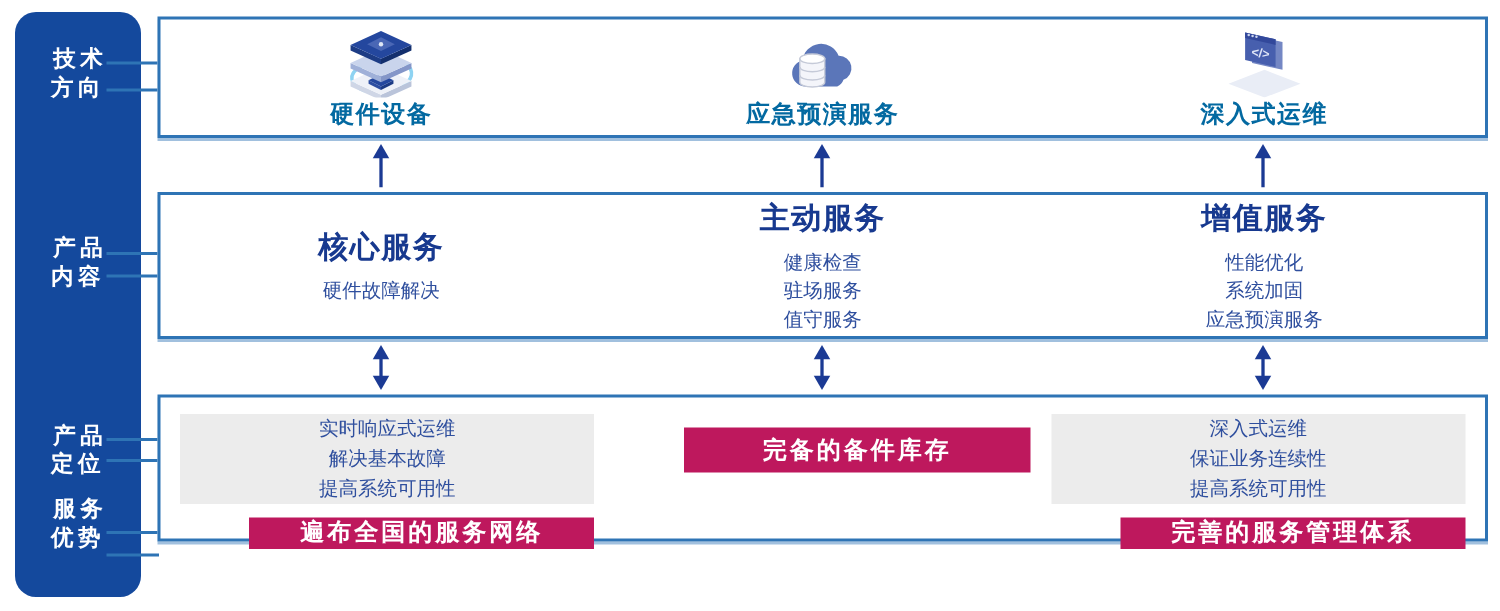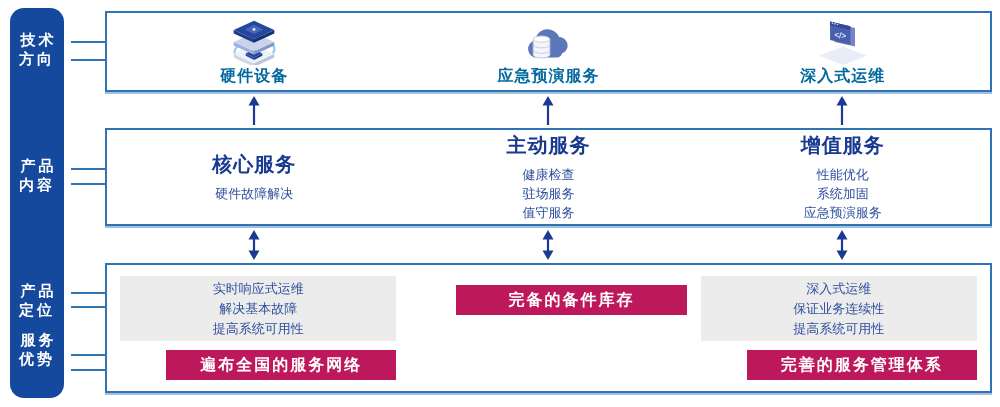--- a/index.html
+++ b/index.html
@@ -2,39 +2,39 @@
 <html><head>
 <meta charset="utf-8">
 <style>
   html,body{margin:0;padding:0;background:#ffffff;}
   #stage{
     position:relative;width:1000px;height:407px;background:#ffffff;
     font-family:"Liberation Sans","DejaVu Sans",sans-serif;overflow:hidden;
   }
   
   .sidebar{
-    position:absolute;left:10px;top:8px;width:54px;height:390px;
+    position:absolute;left:10px;top:8px;width:84px;height:390px;
     background:#14499d;border-radius:14px;
   }
   .side-label{
     position:absolute;left:0;width:100%;text-align:center;
     color:#ffffff;font-weight:bold;font-size:15px;line-height:19px;
     letter-spacing:3px;text-indent:3px;
   }
   
   .connector{position:absolute;left:71px;width:35px;height:2px;background:#2e74b5;}
   
   .box{
     position:absolute;left:105px;width:887px;background:#ffffff;
     border:2px solid #2e74b5;box-sizing:border-box;
     box-shadow:0 2px 0 rgba(46,116,181,.45);
   }
   .box1{top:11px;height:81px;display:flex;}
   .box2{top:128px;height:98px;display:flex;}
-  .box3{top:263px;height:130px;display:flex;gap:14px;padding:11px 13px;}
+  .box3{top:263px;height:98px;display:flex;gap:14px;padding:11px 13px;}
   .tech-col{flex:1;display:flex;flex-direction:column;align-items:center;justify-content:center;}
   .tech-label{color:#0369a1;font-weight:bold;font-size:16px;margin-top:1px;letter-spacing:1px;}
   .svc-col{flex:1;display:flex;flex-direction:column;align-items:center;justify-content:center;}
   .svc-heading{color:#17398f;font-weight:bold;font-size:20px;margin-bottom:6px;letter-spacing:1px;}
   .svc-item{color:#2f4f9e;font-size:13px;line-height:19px;}
   .pos-col{flex:1;display:flex;flex-direction:column;}
   .pos-gray{
     flex:1;background:#ececec;display:flex;flex-direction:column;
     align-items:center;justify-content:center;
     color:#2f4f9e;font-size:13px;line-height:20px;

